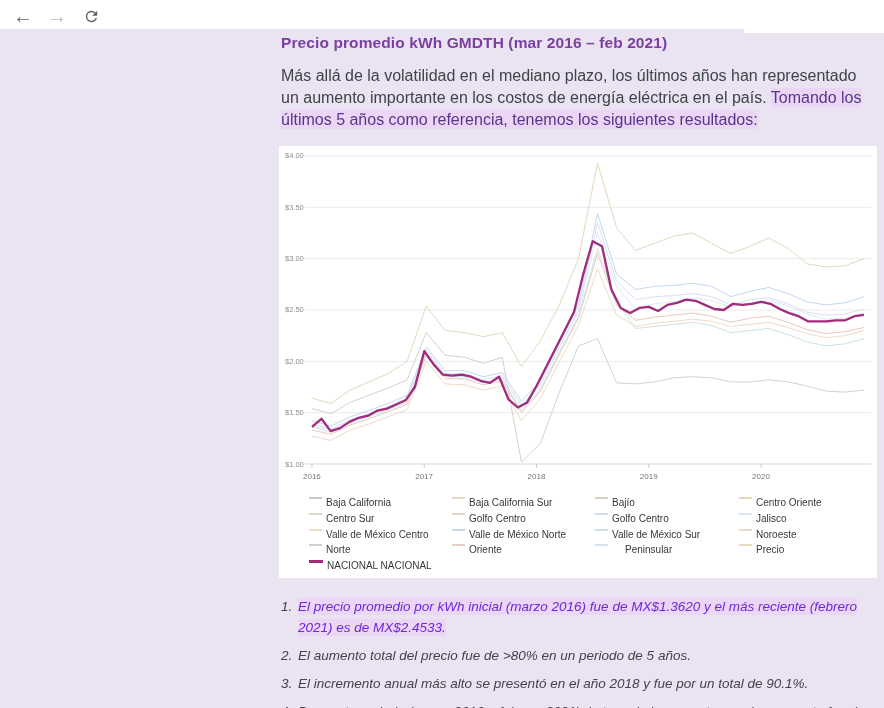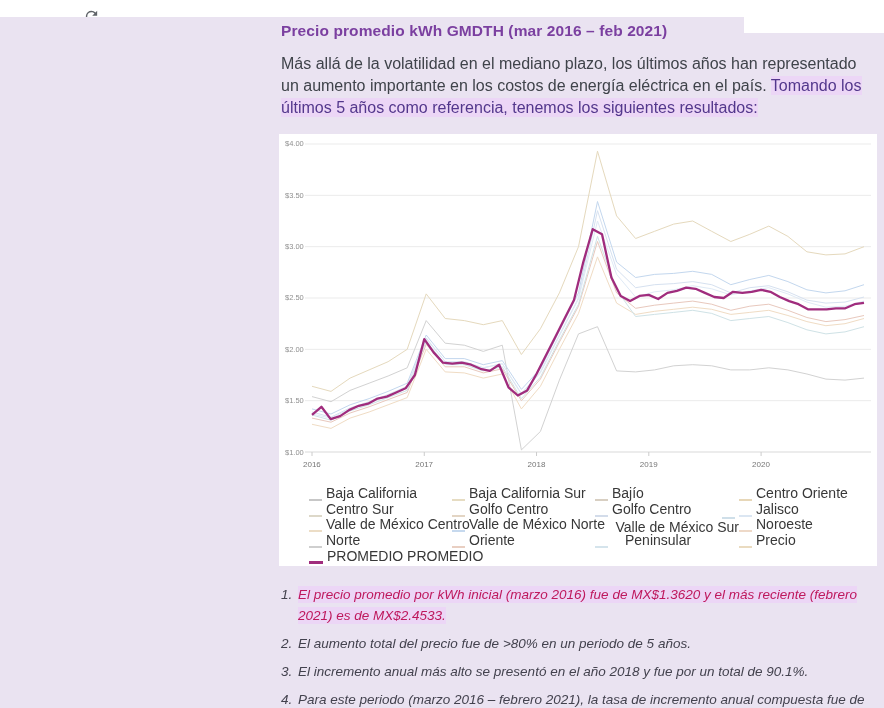--- a/index.html
+++ b/index.html
@@ -14,49 +14,49 @@
   .nav-btn.back { margin-left:6px; }
   .nav-btn.fwd { color:#b6bac0; }
   .nav-btn svg { width:17px; height:17px; fill:#5f6368; }
   .omnibox { margin-left:12px; height:25px; width:780px; background:#f1f3f4;
              border-radius:13px; display:flex; align-items:center; padding:0 12px; }
   .omnibox .lock { width:13px; height:13px; margin:0 9px 0 6px; flex:none; }
   .omnibox .lock svg { width:13px; height:13px; fill:#3c4043; }
   .url-text { font-size:14.5px; color:#202124; white-space:nowrap; overflow:hidden; }
 
   
-  .page { position:absolute; top:17px; left:0; width:744px; height:675px; background:#eae3f1; }
+  .page { position:absolute; top:29px; left:0; width:744px; height:675px; background:#eae3f1; }
   .content { position:absolute; left:281px; top:0; width:596px; }
 
   .article-title { margin-top:5px; font-size:15.5px; font-weight:bold; color:#7b3fa0;
                    letter-spacing:.1px; }
   .intro { margin-top:13px; font-size:16px; line-height:22px; color:#3f434a; }
   .intro mark { background:#ecd6f6; color:#53378c; padding:1px 0; }
 
   
   .chart-card { margin-top:15px; margin-left:-2px; width:598px; height:432px;
                 background:#ffffff; }
   #chart-svg { display:block; }
   .grid-line { stroke:#ebebeb; stroke-width:1; }
   .grid-line.base { stroke:#d9d9d9; }
   .axis-text { font-family:"Liberation Sans",sans-serif; font-size:7.5px; fill:#8f8f8f; }
   .xaxis-text { font-family:"Liberation Sans",sans-serif; font-size:8px; fill:#767676; }
 
   .legend { display:grid; grid-template-columns:143px 143px 144px auto;
             grid-template-rows:repeat(5,15.8px); padding:7px 0 0 30px; }
-  .legend-item { display:flex; align-items:flex-end; font-size:14px; color:#383838;
+  .legend-item { display:flex; align-items:flex-start; font-size:10px; color:#383838;
                  white-space:nowrap; }
   .legend-dash { display:inline-block; width:13px; height:2px; margin-right:4px; flex:none; }
   .legend-item.bold .legend-dash { height:3px; width:14px; }
 
   
   .facts { margin-top:18px; margin-left:15px; font-size:13.5px; font-style:italic;
            color:#43424e; line-height:21px; width:582px; }
   .facts li { margin-bottom:7px; padding-left:2px; }
-  .facts mark { background:#ecd6f6; color:#be185d; padding:1px 0; }
+  .facts mark { background:#ecd6f6; color:#6d28d9; padding:1px 0; }
 </style>
 </head>
 <body>
 
 <div class="browser-bar">
   <div class="nav-btn back">←</div>
   <div class="nav-btn fwd">→</div>
   <div class="nav-btn">
     <svg viewBox="0 0 24 24">
       <path d="M17.65 6.35A7.96 7.96 0 0 0 12 4a8 8 0 1 0 7.73 10h-2.08A6 6 0 1 1 12 6c1.66 0 3.14.69 4.22 1.78L13 11h7V4l-2.35 2.35z"></path>
@@ -119,21 +119,21 @@
           <div class="legend-item" style="grid-area: 3 / 1;">
             <span class="legend-dash" style="background: rgb(236, 221, 198);"></span>
             <span>Valle de México Centro</span>
           </div>
           <div class="legend-item" style="grid-area: 4 / 1;">
             <span class="legend-dash" style="background: rgb(207, 207, 207);"></span>
             <span>Norte</span>
           </div>
           <div class="legend-item bold" style="grid-area: 5 / 1;">
             <span class="legend-dash" style="background: rgb(160, 44, 125);"></span>
-            <span>PROMEDIO PROMEDIO</span>
+            <span>NACIONAL NACIONAL</span>
           </div>
           <div class="legend-item" style="grid-area: 1 / 2;">
             <span class="legend-dash" style="background: rgb(230, 220, 194);"></span>
             <span>Baja California Sur</span>
           </div>
           <div class="legend-item" style="grid-area: 2 / 2;">
             <span class="legend-dash" style="background: rgb(227, 213, 196);"></span>
             <span>Golfo Centro</span>
           </div>
           <div class="legend-item" style="grid-area: 3 / 2;">
@@ -145,21 +145,21 @@
             <span>Oriente</span>
           </div>
           <div class="legend-item" style="grid-area: 1 / 3;">
             <span class="legend-dash" style="background: rgb(216, 207, 194);"></span>
             <span>Bajío</span>
           </div>
           <div class="legend-item" style="grid-area: 2 / 3;">
             <span class="legend-dash" style="background: rgb(211, 220, 234);"></span>
             <span>Golfo Centro</span>
           </div>
-          <div class="legend-item" style="grid-area: 3 / 3; flex-direction: column;">
+          <div class="legend-item" style="grid-area: 3 / 3;">
             <span class="legend-dash" style="background: rgb(207, 223, 233);"></span>
             <span>Valle de México Sur</span>
           </div>
           <div class="legend-item" style="grid-area: 4 / 3; gap: 13px;">
             <span class="legend-dash" style="background: rgb(213, 228, 236);"></span>
             <span>Peninsular</span>
           </div>
           <div class="legend-item" style="grid-area: 1 / 4;">
             <span class="legend-dash" style="background: rgb(231, 215, 184);"></span>
             <span>Centro Oriente</span>

